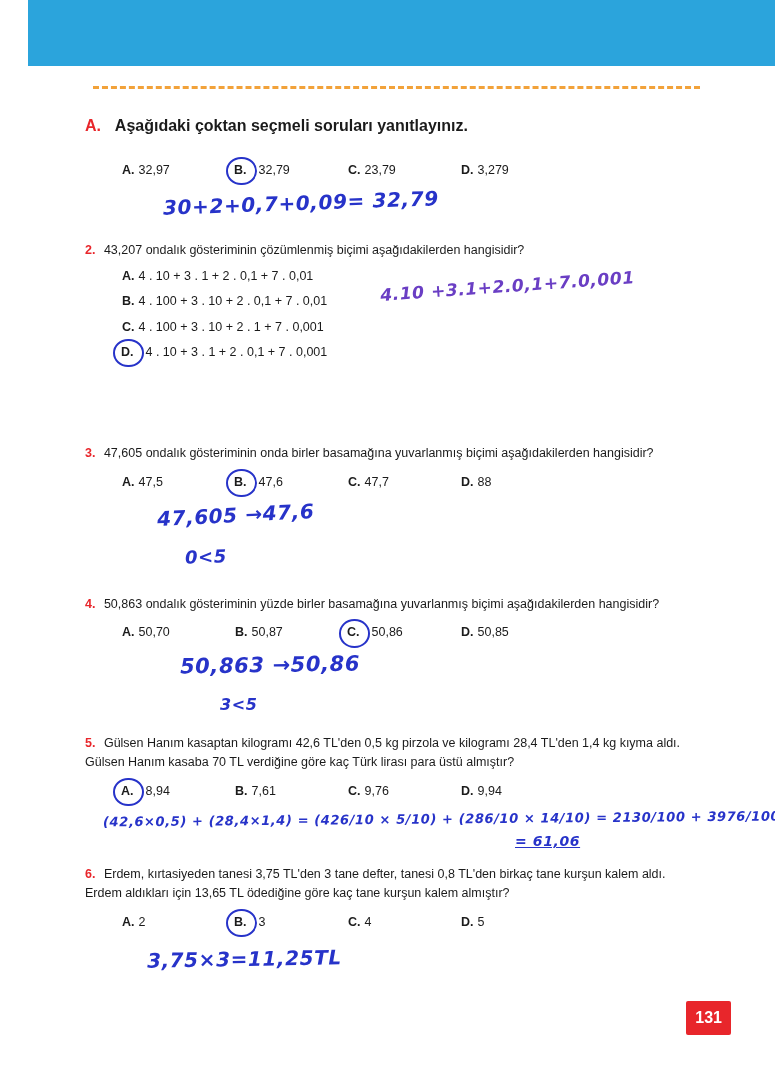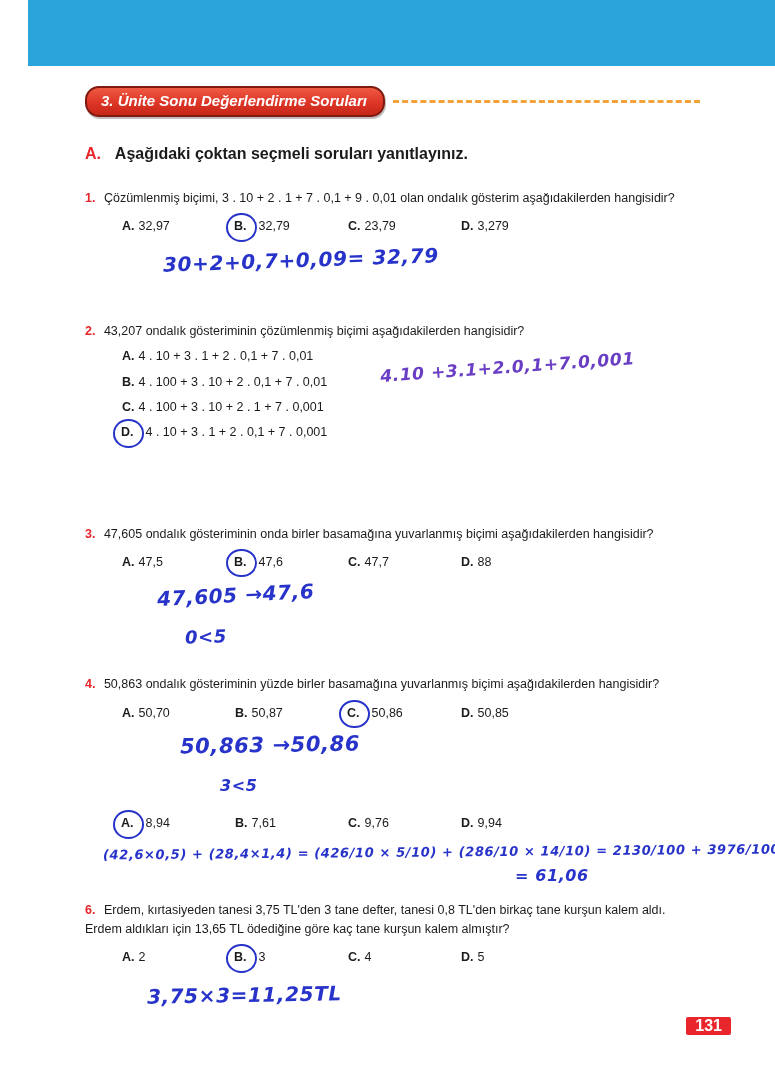--- a/index.html
+++ b/index.html
@@ -66,74 +66,67 @@
     font-family: "DejaVu Sans", sans-serif;
     font-style: italic;
     font-weight: bold;
     color: #2733C9;
     letter-spacing: 0.6px;
     white-space: nowrap;
     width: max-content;
   }
   .q1 { margin-top: 26px; }
   .q1 .work1 { font-size: 20px; margin: 8px 0 0 78px; transform: rotate(-2deg); }
-  .q2 { margin-top: 46px; }
+  .q2 { margin-top: 22px; }
   .q2-work {
     position: absolute; left: 295px; top: 32px;
     font-size: 17px; color: #6A3EC4; transform: rotate(-4deg);
   }
   .q3 { margin-top: 82px; }
   .q3 .work1 { font-size: 20px; margin: 8px 0 0 72px; transform: rotate(-3deg); }
   .q3 .work2 { font-size: 18px; margin: 12px 0 0 100px; transform: rotate(-2deg); }
   .q4 { margin-top: 24px; }
   .q4 .work1 { font-size: 21px; margin: 6px 0 0 95px; transform: rotate(-1deg); }
   .q4 .work2 { font-size: 16px; margin: 12px 0 0 135px; }
   .q5 { margin-top: 16px; }
   .q5 .work1 { font-size: 13px; margin: 8px 0 0 18px; transform: rotate(-0.5deg); }
   .q5 .work2 { font-size: 18px; margin: 6px 0 0 120px; }
-  .q5 .work3 { font-size: 16px; margin: 2px 0 0 430px; }
+  .q5 .work3 { font-size: 14px; margin: 2px 0 0 430px; text-decoration: underline; }
   .q6 { margin-top: 12px; }
   .q6 .work1 { font-size: 20px; margin: 12px 0 0 62px; transform: rotate(-1deg); }
   
   .page-badge {
     position: absolute;
     right: 44px; bottom: 42px;
     background: #E8262B;
     color: #ffffff;
     font-weight: bold;
     font-size: 16px;
-    padding: 0 9px;
+    padding: 8px 9px;
     border-radius: 2px;
   }
 </style>
 </head>
 <body>
 
 <div class="page">
   <div class="top-band"></div>
 
   <div class="content">
 
     <div class="banner-row">
-      <div class="banner">
-        <span>3. Ünite Sonu Değerlendirme Soruları</span>
-      </div>
       <div class="dashed-line"></div>
     </div>
 
     <div class="section-line">
       <span class="sec-label">A.</span>
       <span>Aşağıdaki çoktan seçmeli soruları yanıtlayınız.</span>
     </div>
 
     <div class="question q1">
-      <div class="q-text">
-        <span class="q-num">1.</span>
-        <span>Çözümlenmiş biçimi, 3 . 10 + 2 . 1 + 7 . 0,1 + 9 . 0,01 olan ondalık gösterim aşağıdakilerden hangisidir?</span>
-      </div>
       <div class="options-row">
         <div class="option">
           <span class="opt-letter">A.</span><span class="opt-text">32,97</span>
         </div>
         <div class="option">
           <span class="opt-letter circled">B.</span><span class="opt-text">32,79</span>
         </div>
         <div class="option">
           <span class="opt-letter">C.</span><span class="opt-text">23,79</span>
         </div>
@@ -206,20 +199,24 @@
         </div>
         <div class="option">
           <span class="opt-letter">D.</span><span class="opt-text">50,85</span>
         </div>
       </div>
       <div class="work work1">50,863 →50,86</div>
       <div class="work work2">3&lt;5</div>
     </div>
 
     <div class="question q5">
+      <div class="q-text">
+        <span class="q-num">5.</span>
+        <span>Gülsen Hanım kasaptan kilogramı 42,6 TL'den 0,5 kg pirzola ve kilogramı 28,4 TL'den 1,4 kg kıyma aldı. Gülsen Hanım kasaba 70 TL verdiğine göre kaç Türk lirası para üstü almıştır?</span>
+      </div>
       <div class="options-row">
         <div class="option">
           <span class="opt-letter circled">A.</span><span class="opt-text">8,94</span>
         </div>
         <div class="option">
           <span class="opt-letter">B.</span><span class="opt-text">7,61</span>
         </div>
         <div class="option">
           <span class="opt-letter">C.</span><span class="opt-text">9,76</span>
         </div>

